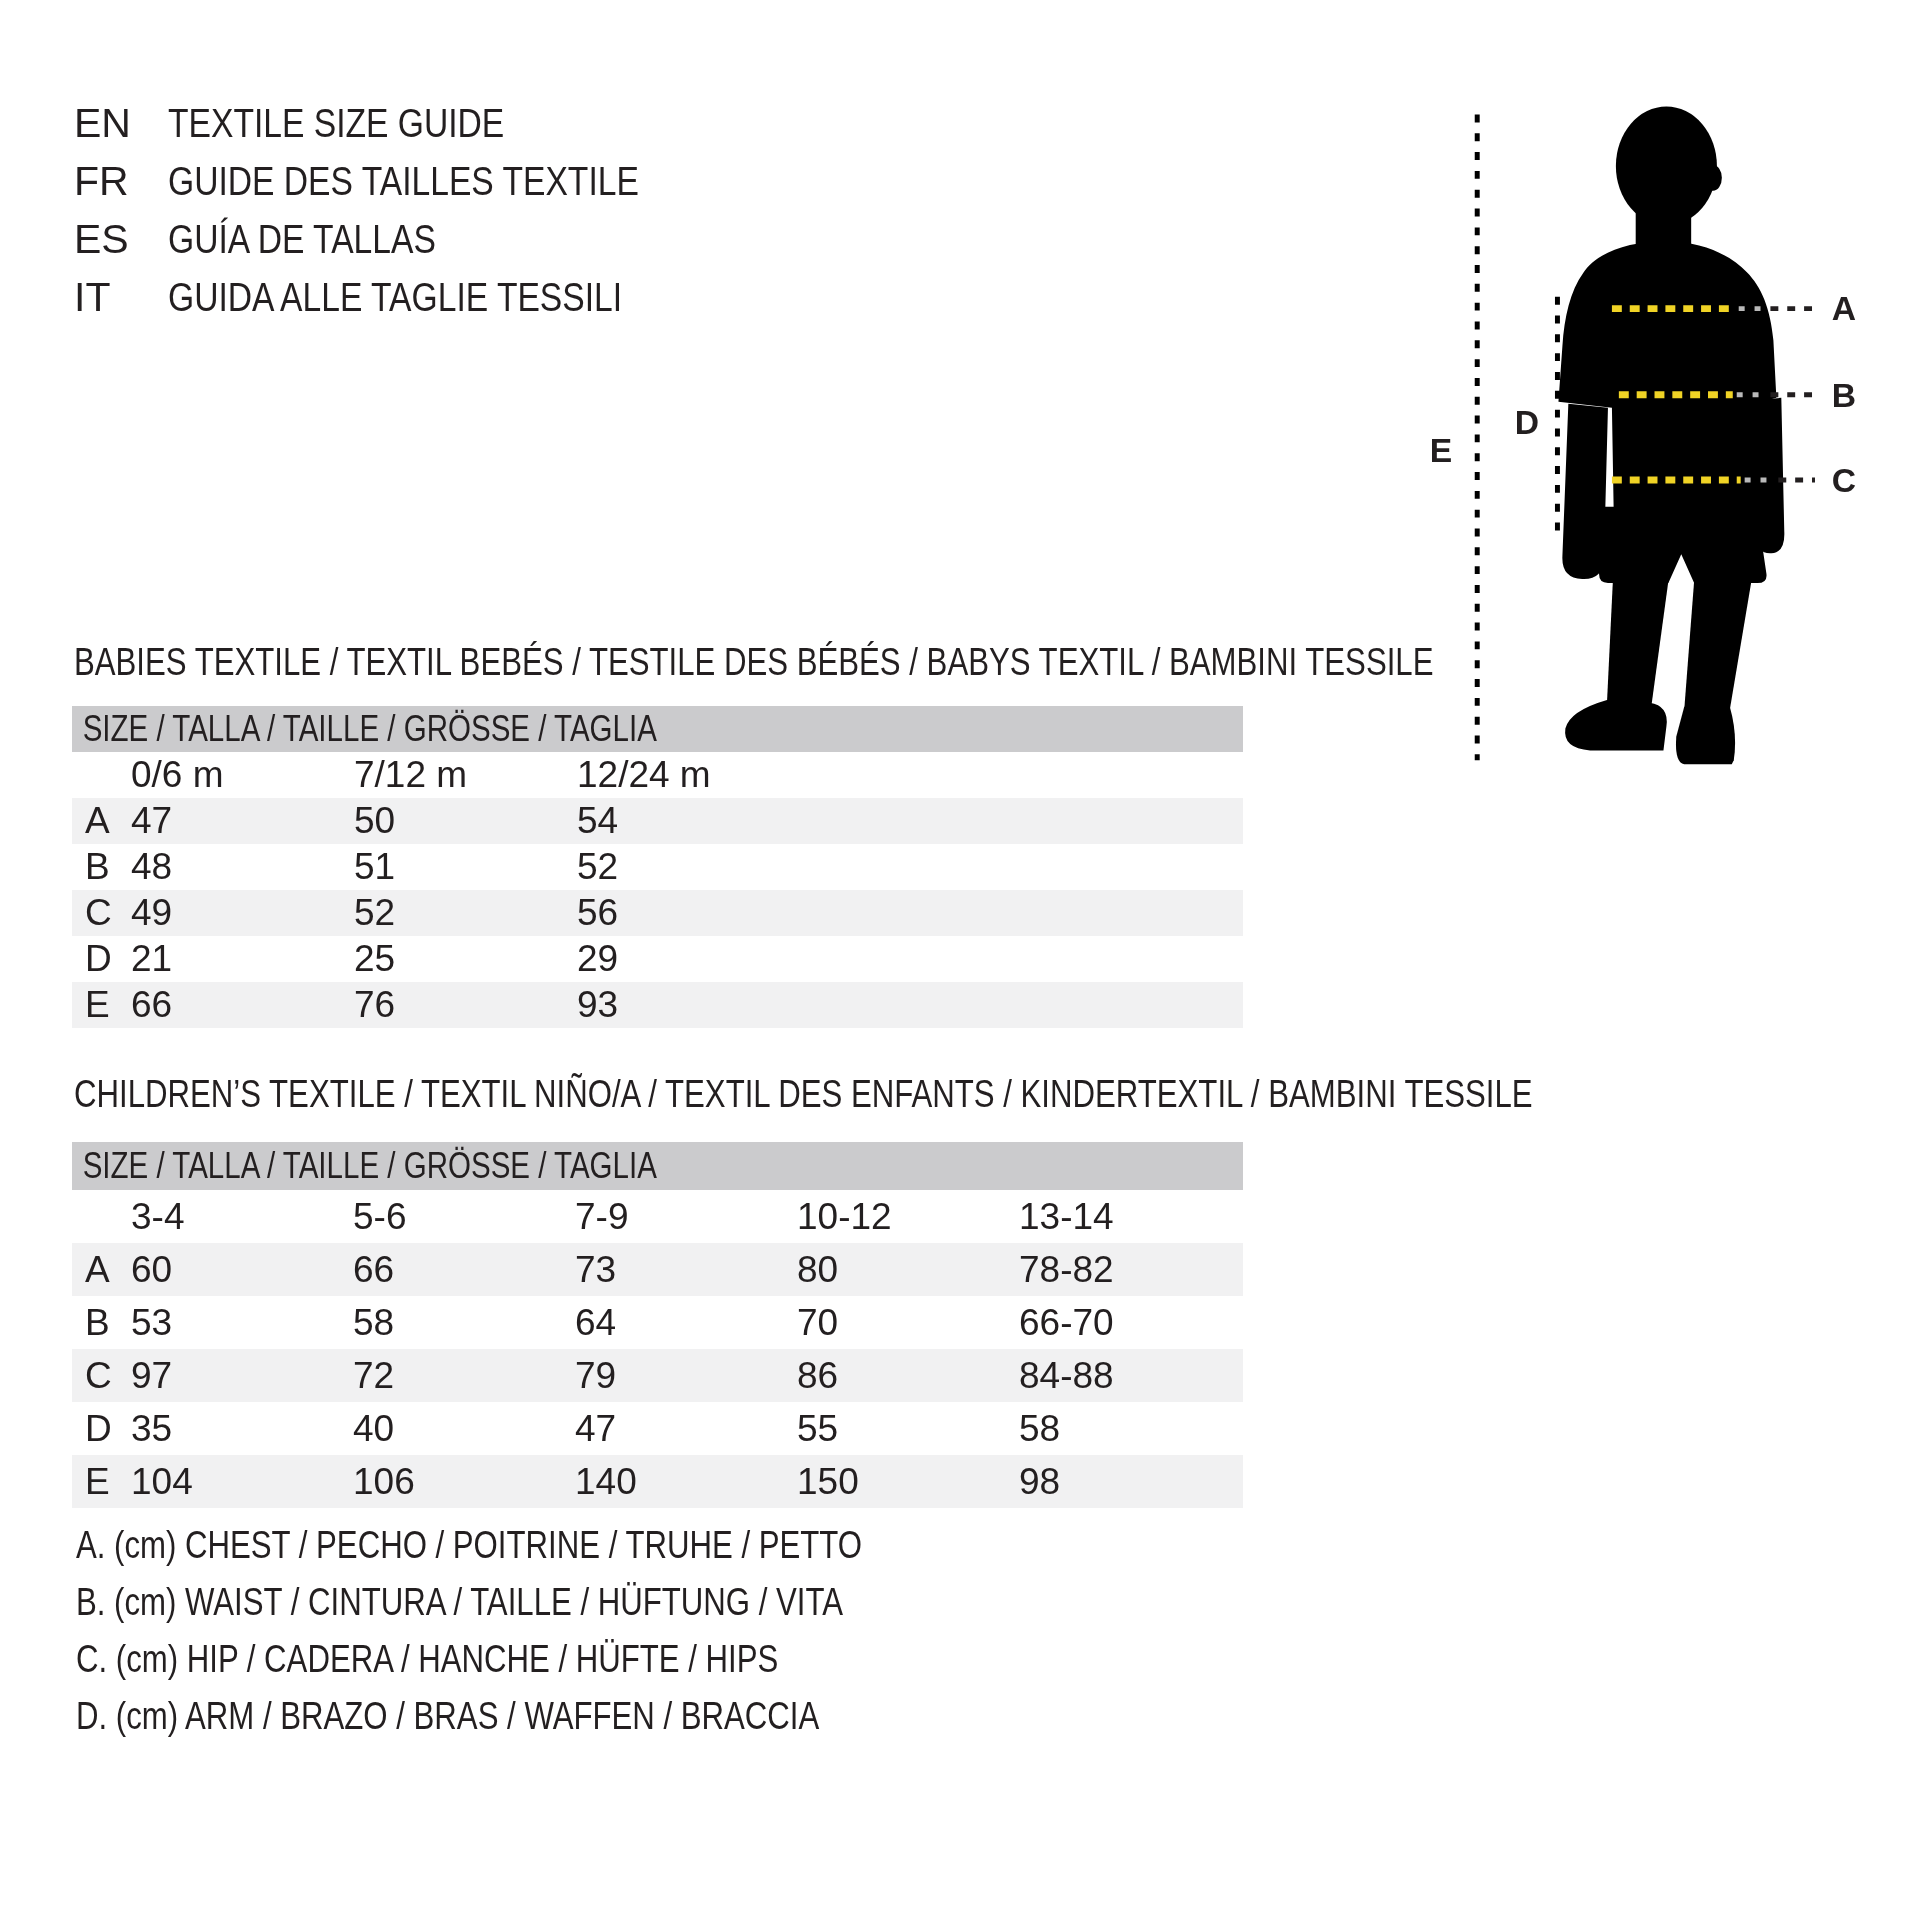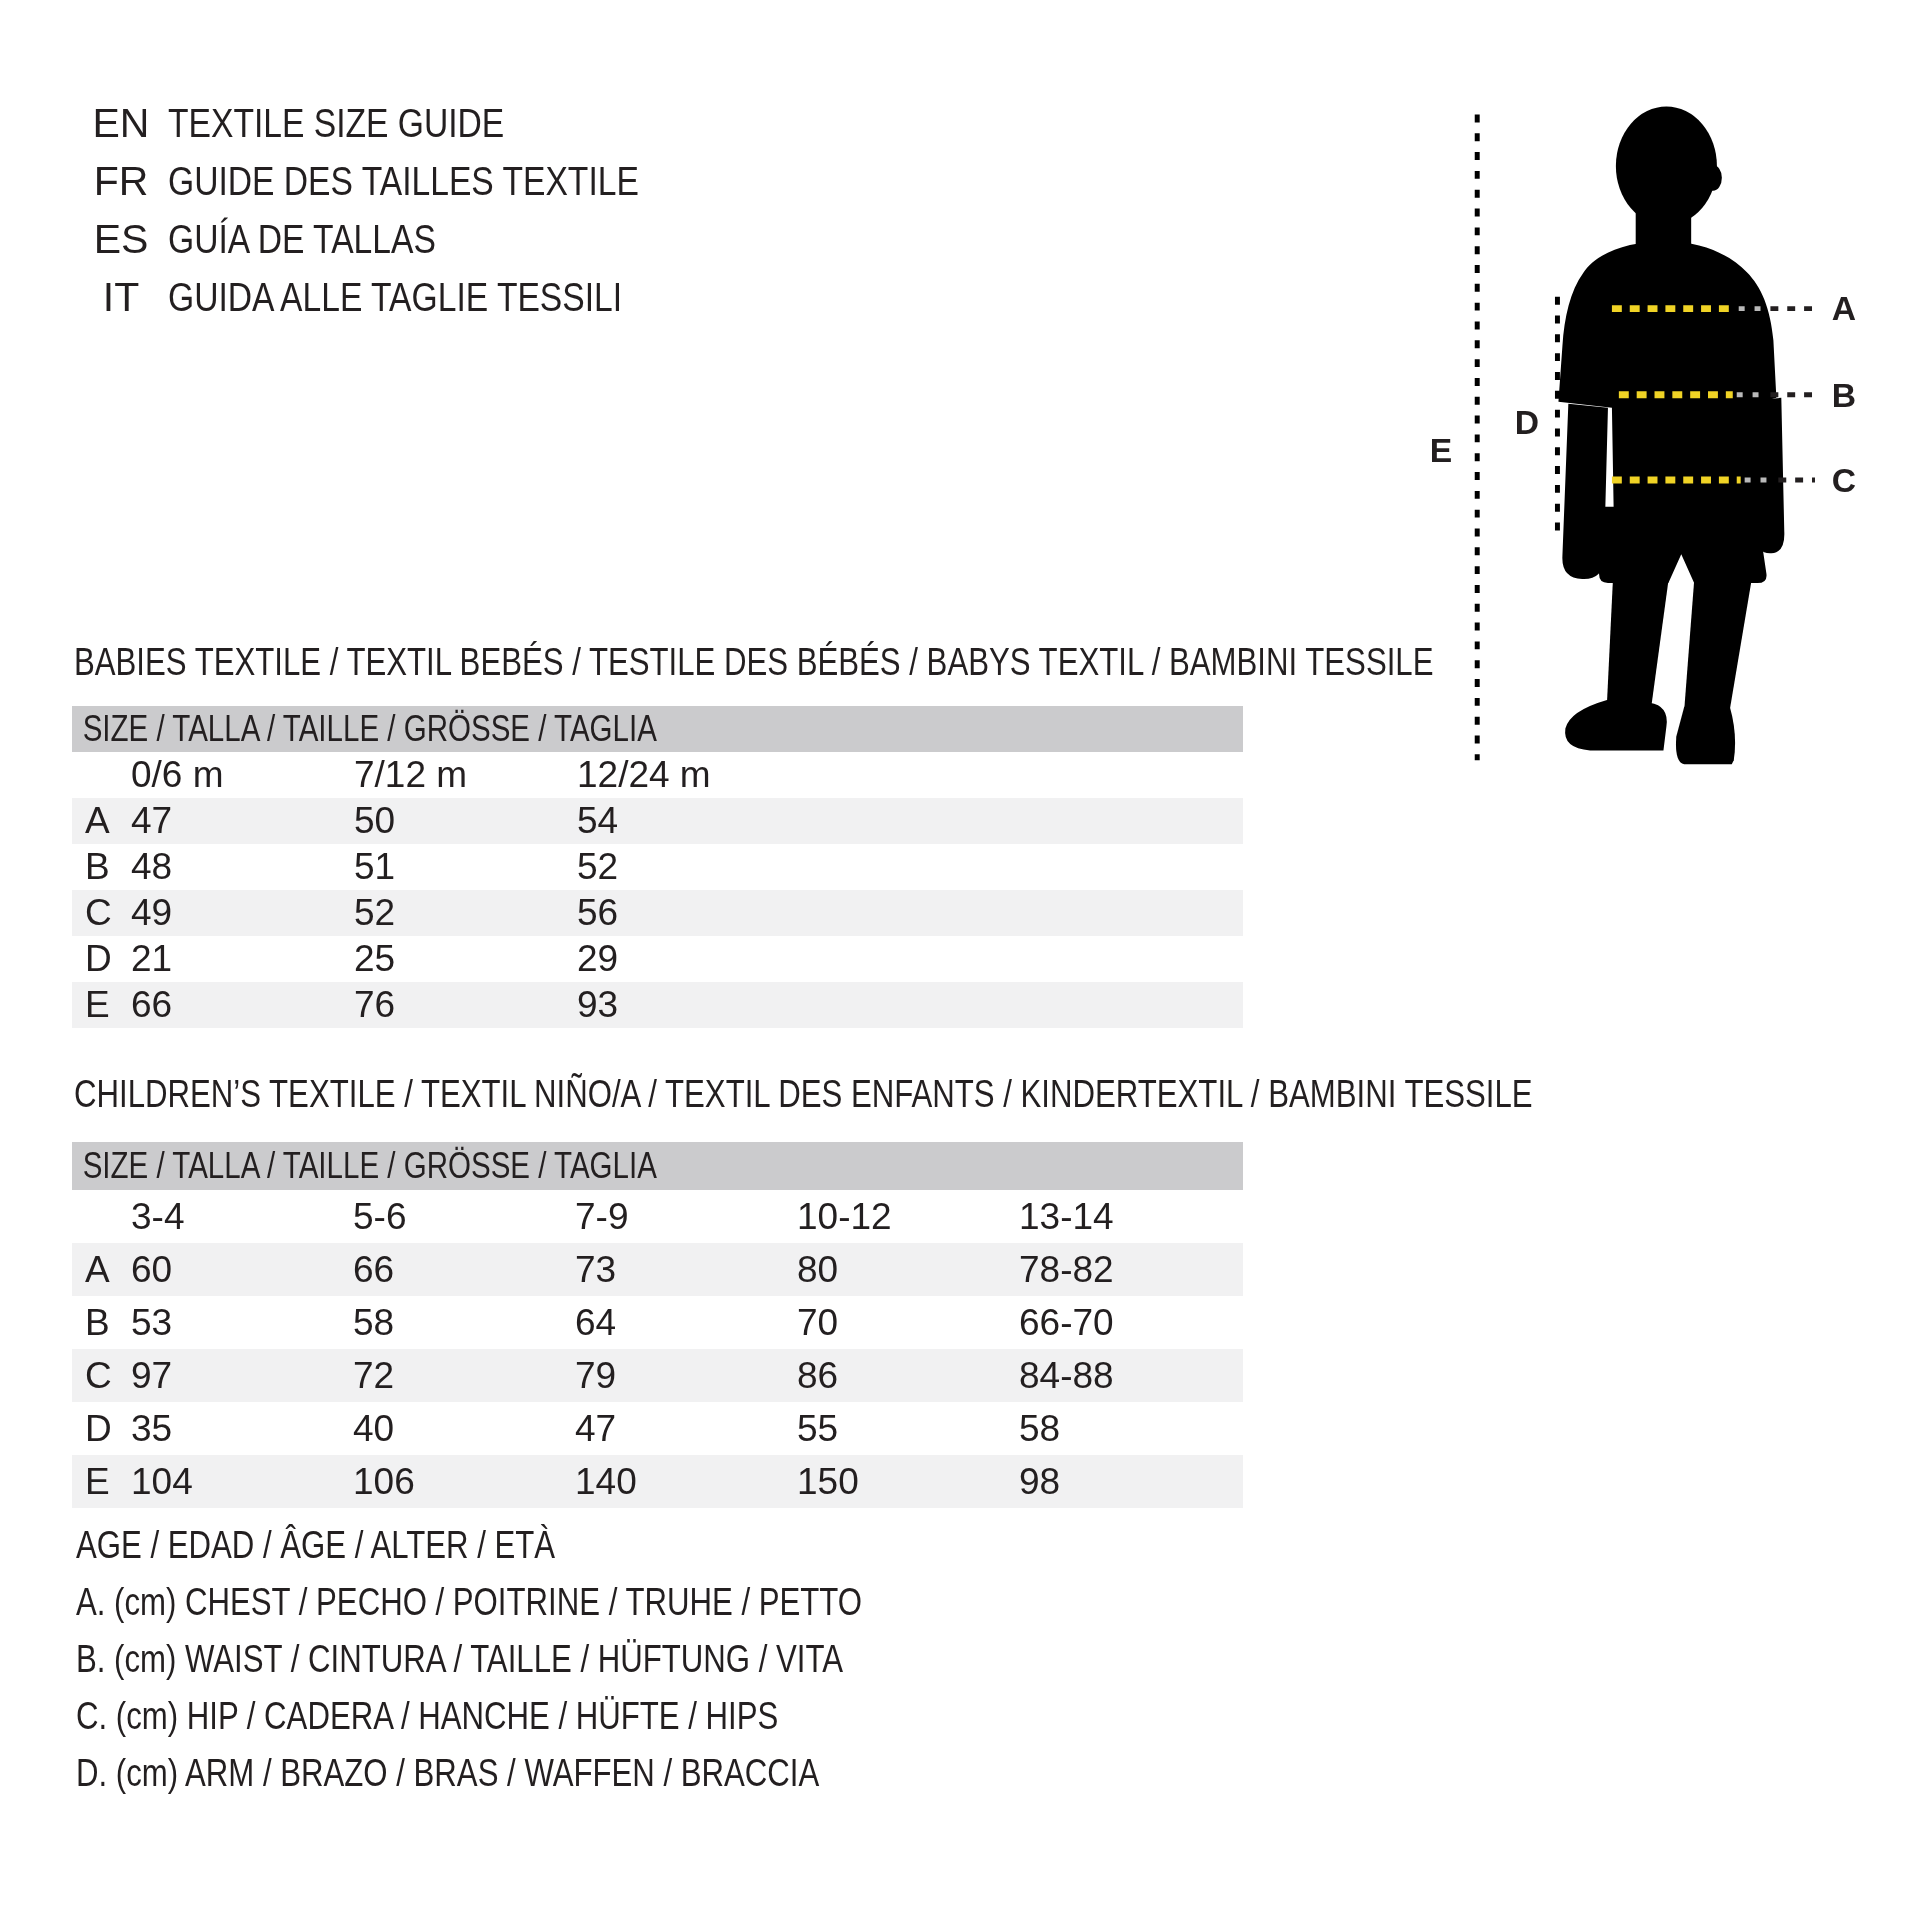--- a/index.html
+++ b/index.html
@@ -5,21 +5,21 @@
   html,body { margin:0; padding:0; background:#ffffff; }
   .canvas {
     position:relative; width:1927px; height:1927px; background:#ffffff;
     font-family:"Liberation Sans", sans-serif; color:#231f20; overflow:hidden;
   }
   .cx { display:inline-block; transform:scaleX(0.82); transform-origin:0 50%; white-space:nowrap; }
 
   
   .lang-block { position:absolute; left:74px; top:94px; }
   .lang-row { display:flex; height:58px; line-height:58px; font-size:41px; }
-  .lang-code { width:94px; flex:0 0 94px;text-align:center; }
+  .lang-code { width:94px; flex:0 0 94px; }
   .lang-title { white-space:nowrap; }
 
   
   .section-title { position:absolute; left:74px; font-size:38px; line-height:40px; white-space:nowrap; }
 
   
   .size-table { position:absolute; left:72px; width:1171px; }
   .size-bar { background:#cbcbcd; }
   .size-bar span { padding-left:13px; font-size:36px; }
   .babies .size-bar { height:46px; line-height:46px; }
@@ -210,21 +210,20 @@
       <div class="cell rowlabel">E</div>
       <div class="cell">104</div>
       <div class="cell">106</div>
       <div class="cell">140</div>
       <div class="cell">150</div>
       <div class="cell">98</div>
     </div>
   </div>
 
   <div class="legend">
-    <div class="legend-line"><span class="cx">AGE / EDAD / ÂGE / ALTER / ETÀ</span></div>
     <div class="legend-line"><span class="cx">A. (cm) CHEST / PECHO / POITRINE / TRUHE / PETTO</span></div>
     <div class="legend-line"><span class="cx">B. (cm) WAIST / CINTURA / TAILLE / HÜFTUNG / VITA</span></div>
     <div class="legend-line"><span class="cx">C. (cm) HIP / CADERA / HANCHE / HÜFTE / HIPS</span></div>
     <div class="legend-line"><span class="cx">D. (cm) ARM / BRAZO / BRAS / WAFFEN / BRACCIA</span></div>
   </div>
 
 </div>
 
 
 </body></html>

